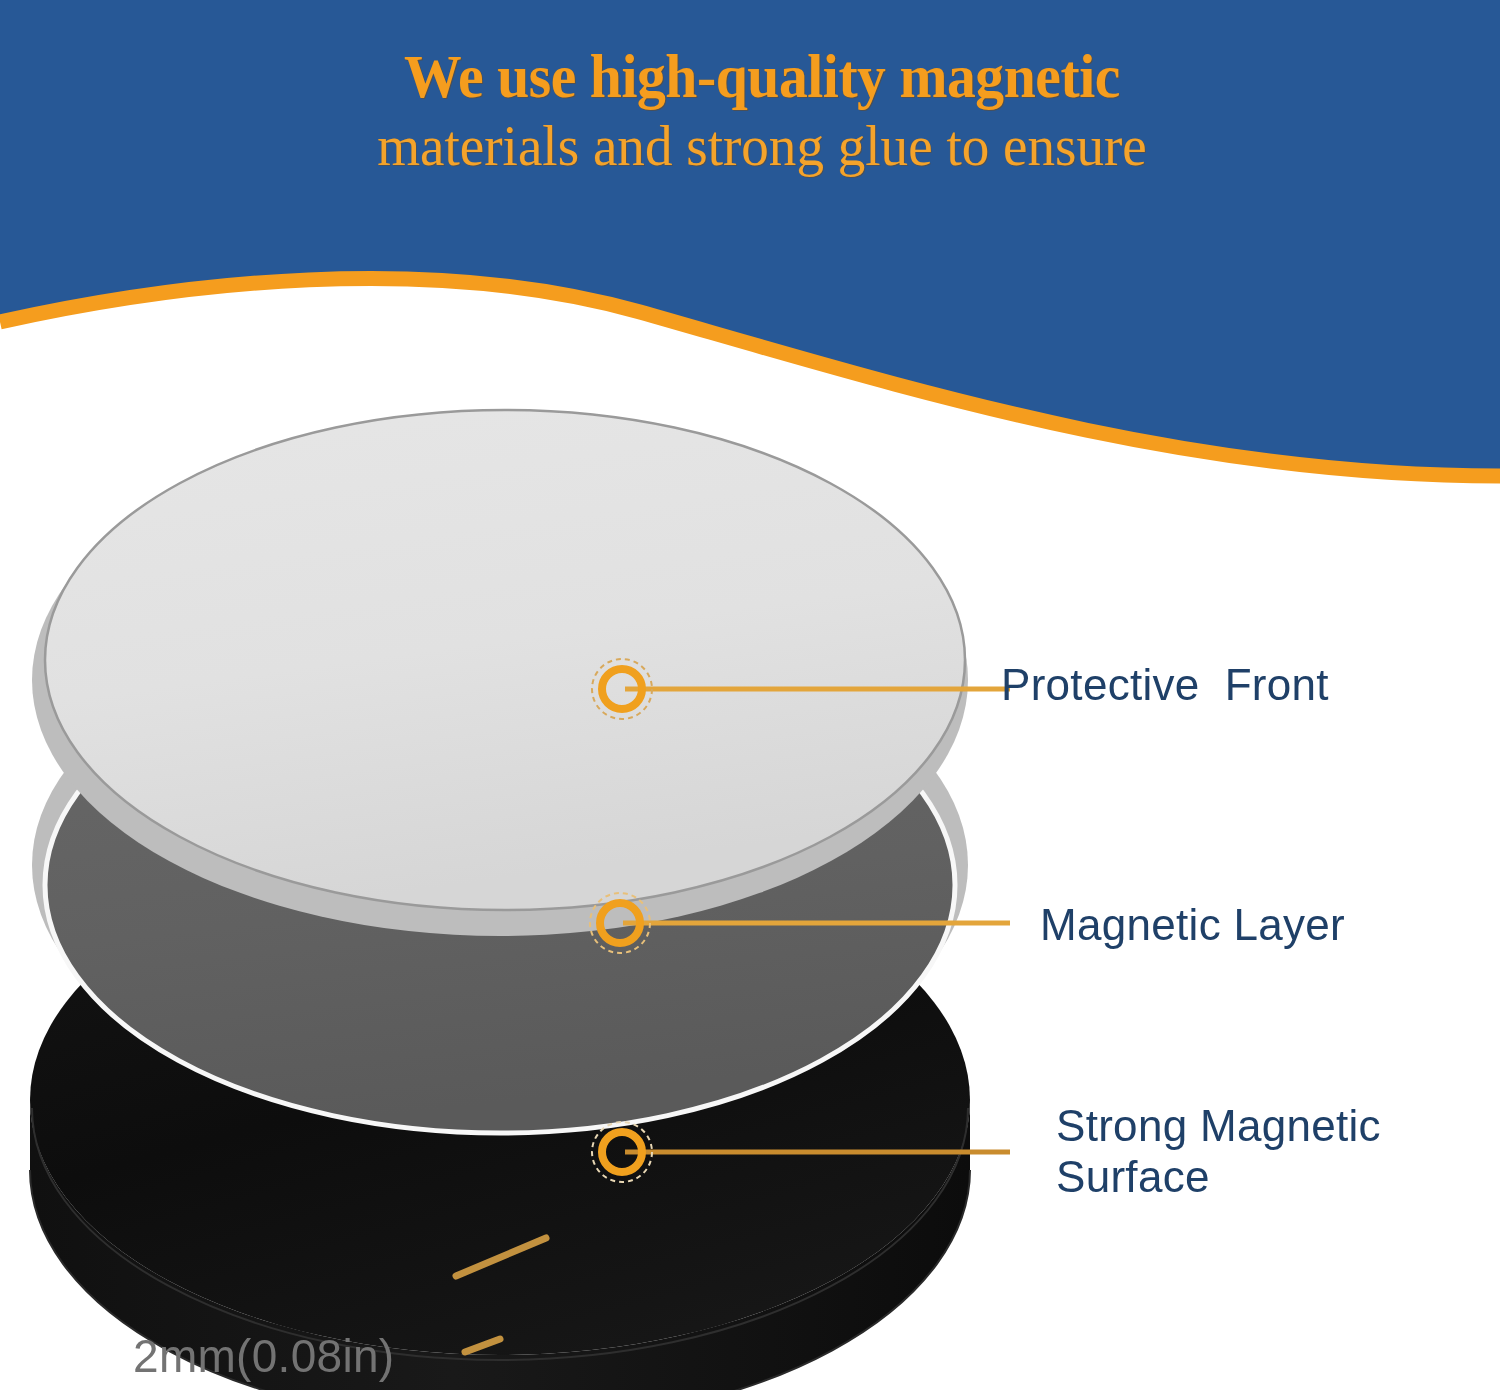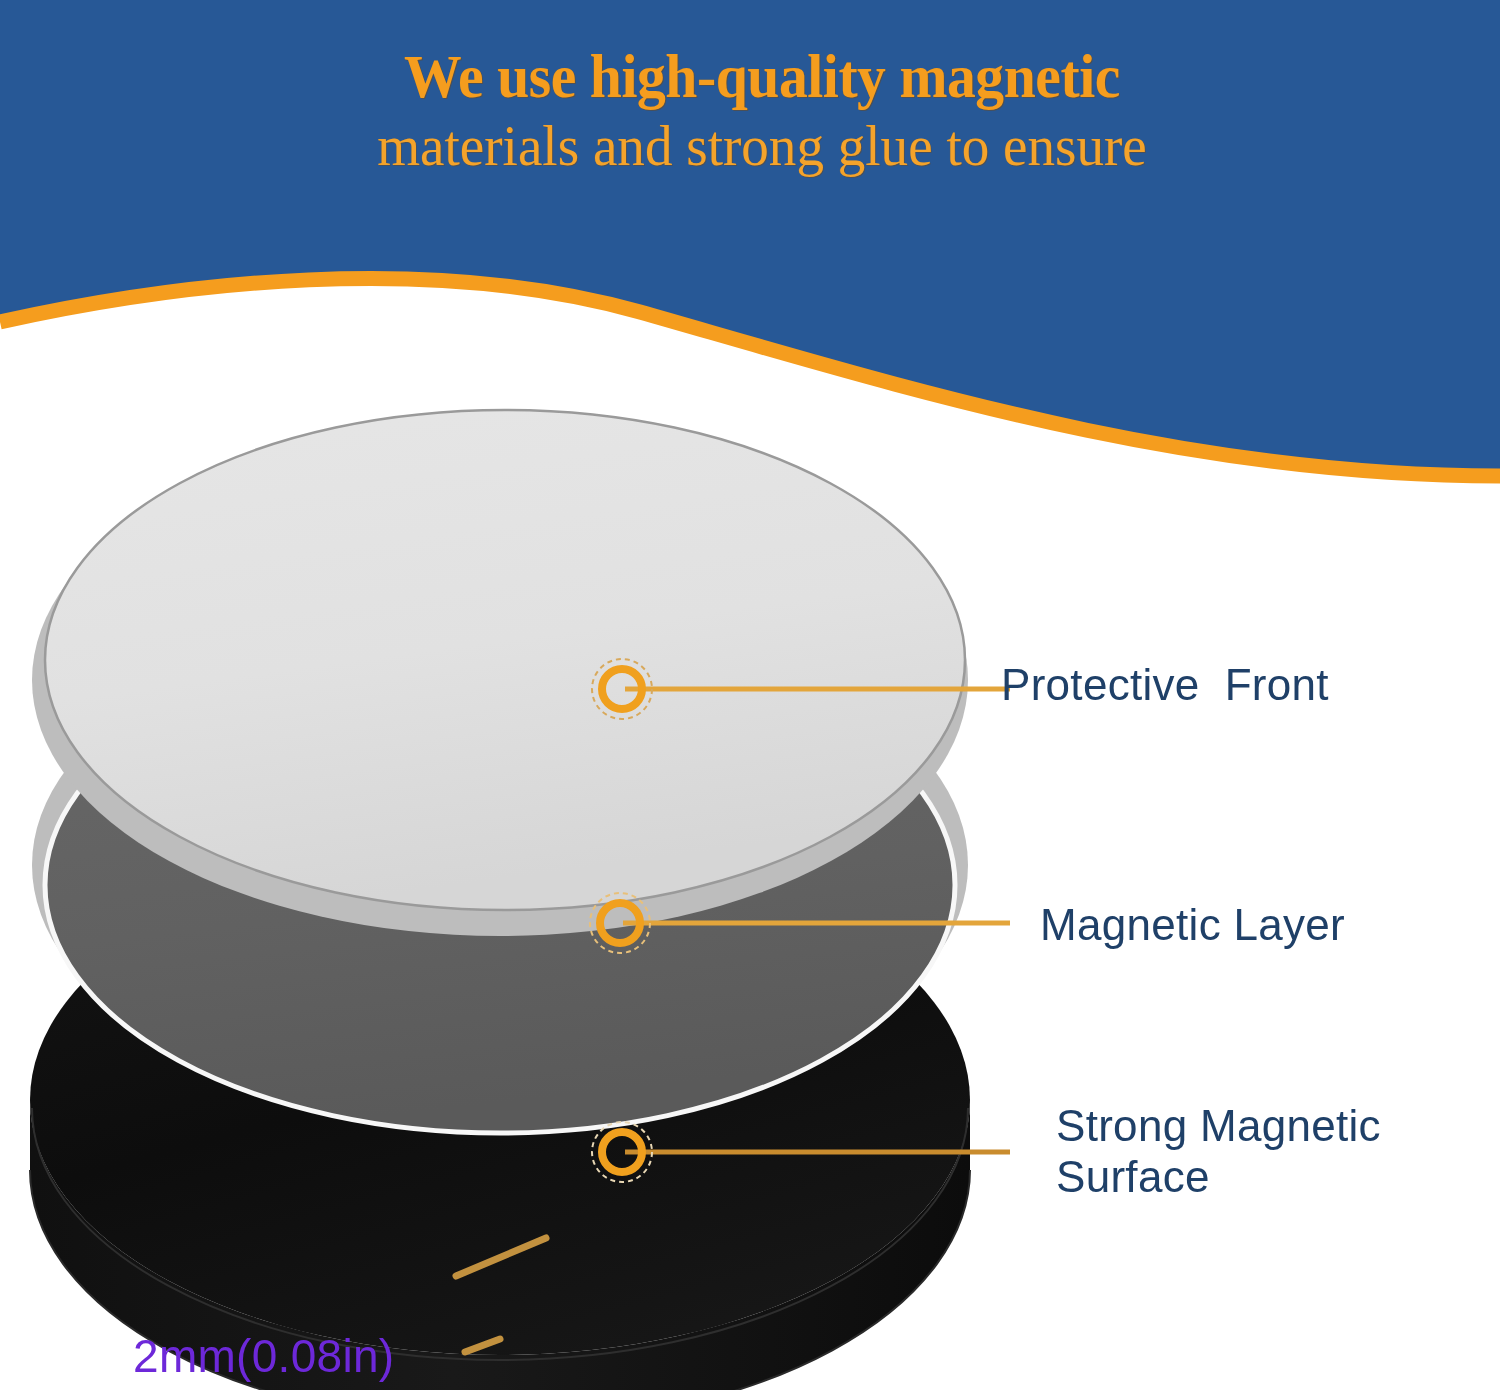--- a/index.html
+++ b/index.html
@@ -54,21 +54,21 @@
     font-size:44px;
     line-height:1.16;
     letter-spacing:0.3px;
     white-space:pre;
   }
   .label-1{left:1001px;top:659px;}
   .label-2{left:1040px;top:899px;}
   .label-3{left:1040px;top:1100px;white-space:pre-line;margin-left:16px;}
   .dim-label{
     position:absolute;left:133px;top:1329px;
-    color:#6d28d9;font-size:46px;font-weight:400;letter-spacing:0.3px;
+    color:#737373;font-size:46px;font-weight:400;letter-spacing:0.3px;
     white-space:nowrap;
   }
 </style>
 </head>
 <body>
 
 <div class="stage">
 
   <div class="banner-wrap">
     <svg class="banner-svg" width="1500" height="560" viewBox="0 0 1500 560">

